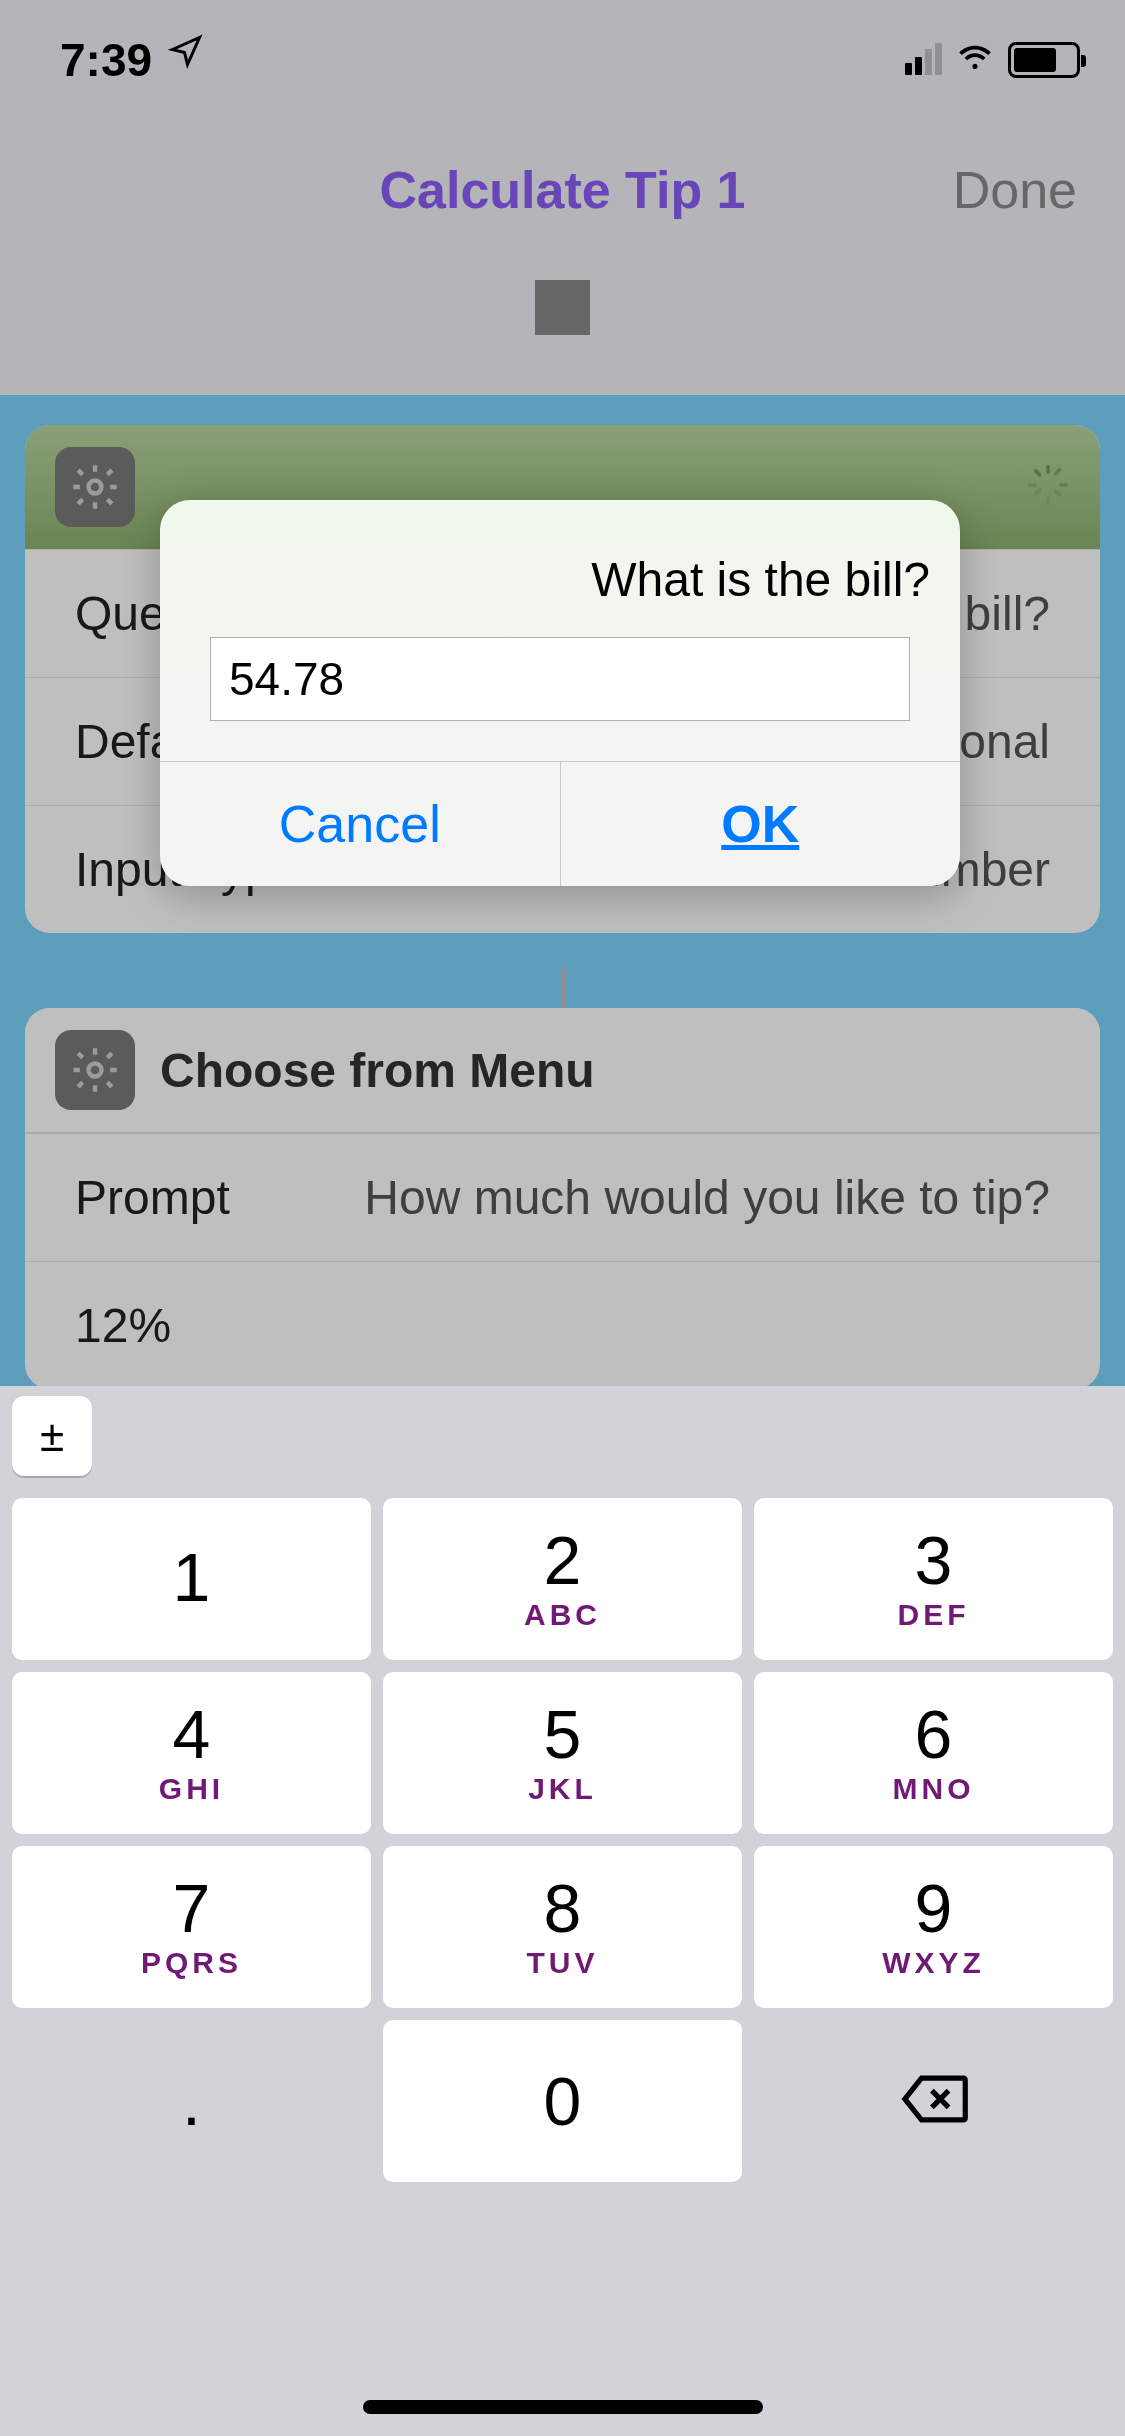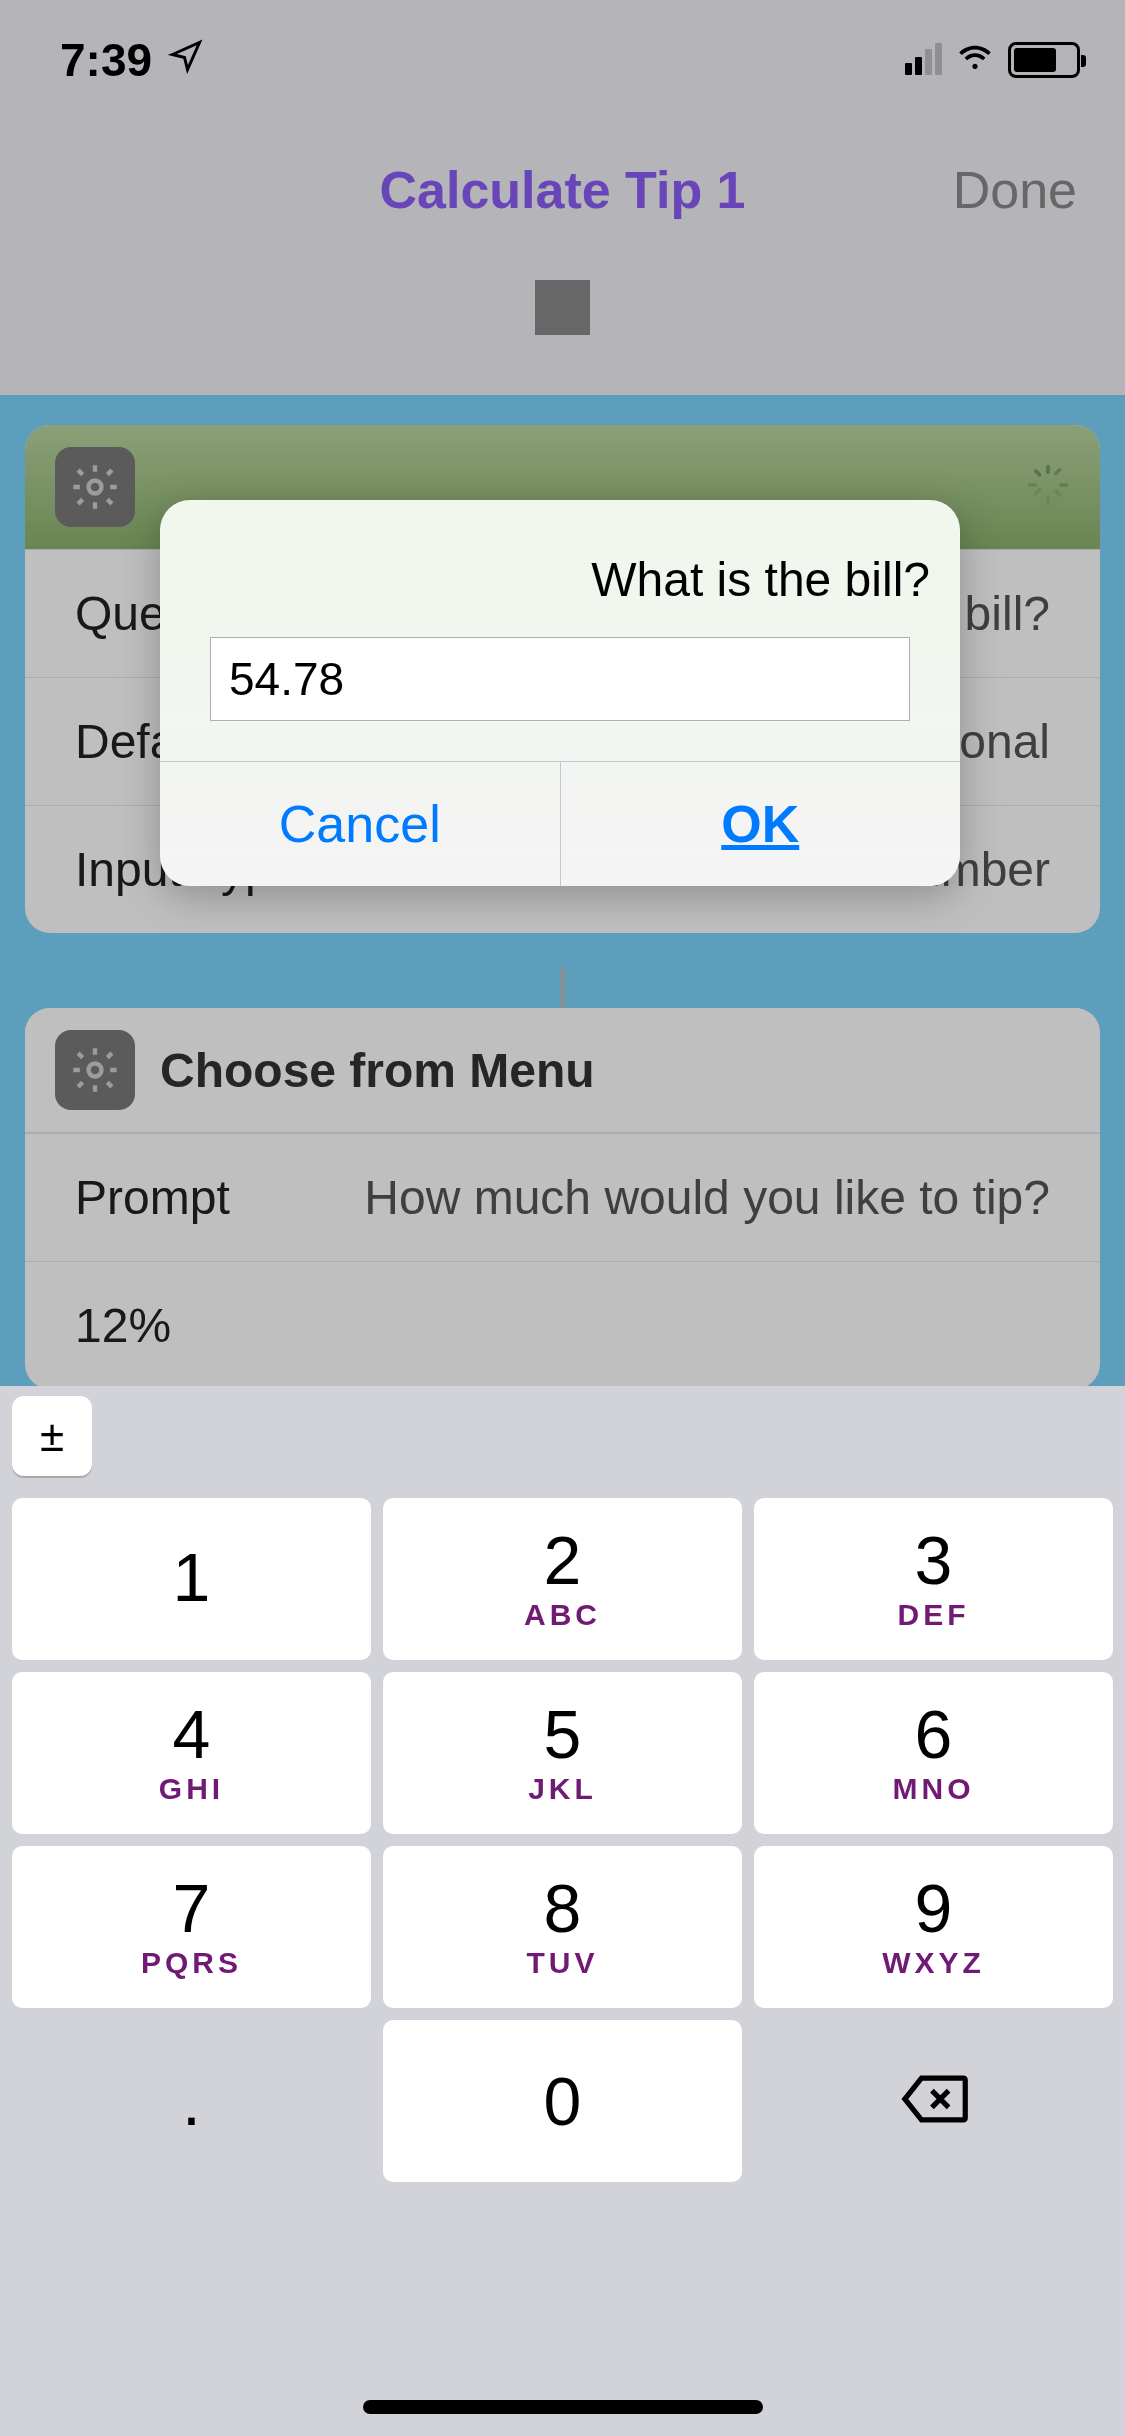--- a/index.html
+++ b/index.html
@@ -22,21 +22,21 @@
     .status-bar {
       height: 120px;
       display: flex;
       align-items: center;
       justify-content: space-between;
       padding: 0 45px 0 60px;
       font-size: 46px;
       font-weight: 600;
       color: #000;
     }
-    .status-left { display: flex; align-items: center; gap: 16px; }
+    .status-left { display: flex; gap: 16px; }
     .status-right { display: flex; align-items: center; gap: 12px; }
     .loc-arrow { font-size: 40px; }
     .signal-bars { display: flex; align-items: flex-end; gap: 3px; height: 30px; }
     .bar { width: 7px; background: #000; border-radius: 1px; }
     .bar.off { background: rgba(0,0,0,0.2); }
     .b1 { height: 12px; } .b2 { height: 18px; } .b3 { height: 26px; } .b4 { height: 32px; }
     .wifi-icon svg { width: 42px; height: 42px; }
     .battery { width: 72px; height: 36px; border: 3px solid #000; border-radius: 8px; position: relative; }
     .battery::after { content: ""; position: absolute; right: -9px; top: 10px; width: 5px; height: 12px; background: #000; border-radius: 0 3px 3px 0; }
     .battery-fill { position: absolute; left: 3px; top: 3px; width: 42px; height: 24px; background: #000; border-radius: 3px; }

